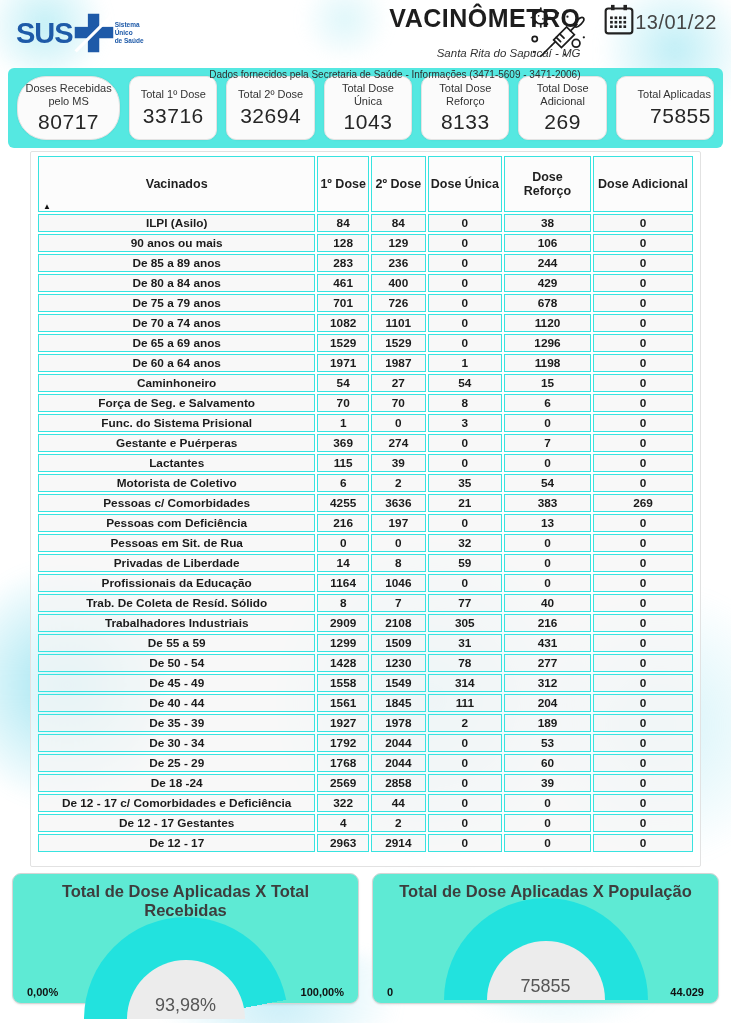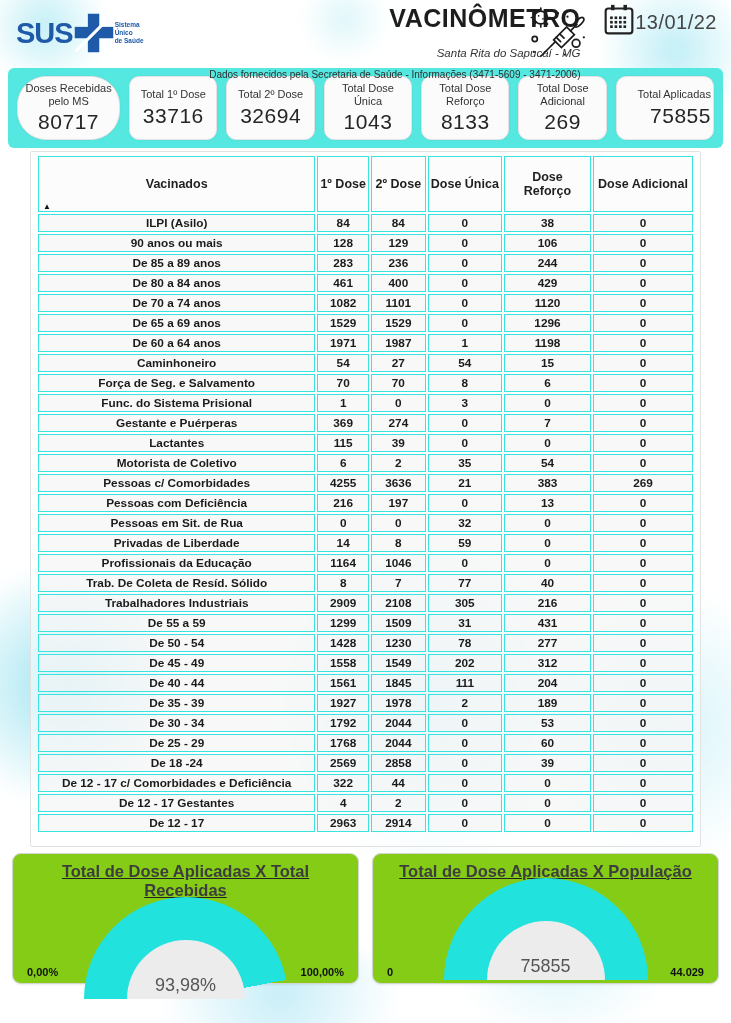--- a/index.html
+++ b/index.html
@@ -44,22 +44,22 @@
   table { width:100%; border-collapse:separate; border-spacing:2px; }
   th, td { border:1px solid var(--line-cyan); text-align:center; }
   th { font-size:12.5px; font-weight:bold; color:#1f1f1f; background:rgba(250,250,250,0.65);
     height:28px; position:relative; padding:13px 2px; vertical-align:middle; }
   td { font-size:11.8px; font-weight:bold; color:#1b1b1b; background:rgba(243,243,243,0.6);
     height:15px; padding:1px 2px; }
   .sort { position:absolute; left:4px; bottom:0px; font-size:8px; color:#111; line-height:1; }
 
   
   .gauges { display:flex; gap:13px; margin:6px 12px 8px 12px; }
-  .gauge-card { flex:1; position:relative; background:#84cc16; border:1px solid #d5d5d5;
-    border-radius:9px; padding:8px 10px 4px 10px; height:131px; box-shadow:0 1px 2px rgba(0,0,0,0.08);text-decoration:underline; }
+  .gauge-card { flex:1; position:relative; background:#5eead4; border:1px solid #d5d5d5;
+    border-radius:9px; padding:8px 10px 4px 10px; height:131px; box-shadow:0 1px 2px rgba(0,0,0,0.08); }
   .gauge-title { text-align:center; font-size:16.5px; font-weight:bold; color:#3d3d3d; }
   .gauge { position:relative; width:204px; height:96px; margin:3px auto 0 auto; }
   .gauge-arc { position:absolute; left:0; bottom:0; width:204px; height:102px;
     border-radius:102px 102px 0 0;
     background:conic-gradient(from -90deg at 50% 100%,
       var(--accent) 0deg, var(--accent) var(--deg,180deg),
       rgba(0,0,0,0) var(--deg,180deg), rgba(0,0,0,0) 180deg); }
   .gauge-hole { position:absolute; left:50%; bottom:0; transform:translateX(-50%);
     width:118px; height:59px; border-radius:59px 59px 0 0; background:#ececec; }
   .gauge-value { position:absolute; left:50%; bottom:3px; transform:translateX(-50%);
@@ -247,20 +247,28 @@
             </tr>
             <tr>
               <td>De 80 a 84 anos</td>
               <td>461</td>
               <td>400</td>
               <td>0</td>
               <td>429</td>
               <td>0</td>
             </tr>
             <tr>
+              <td>De 75 a 79 anos</td>
+              <td>701</td>
+              <td>726</td>
+              <td>0</td>
+              <td>678</td>
+              <td>0</td>
+            </tr>
+            <tr>
               <td>De 70 a 74 anos</td>
               <td>1082</td>
               <td>1101</td>
               <td>0</td>
               <td>1120</td>
               <td>0</td>
             </tr>
             <tr>
               <td>De 65 a 69 anos</td>
               <td>1529</td>
@@ -394,21 +402,21 @@
               <td>1428</td>
               <td>1230</td>
               <td>78</td>
               <td>277</td>
               <td>0</td>
             </tr>
             <tr>
               <td>De 45 - 49</td>
               <td>1558</td>
               <td>1549</td>
-              <td>202</td>
+              <td>314</td>
               <td>312</td>
               <td>0</td>
             </tr>
             <tr>
               <td>De 40 - 44</td>
               <td>1561</td>
               <td>1845</td>
               <td>111</td>
               <td>204</td>
               <td>0</td>

